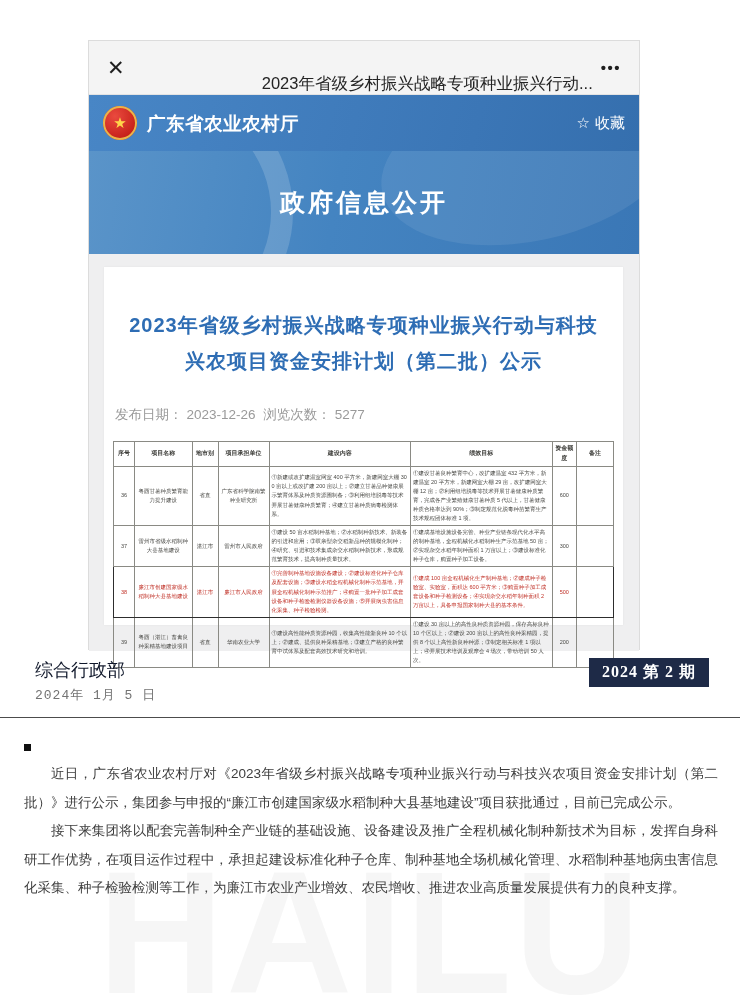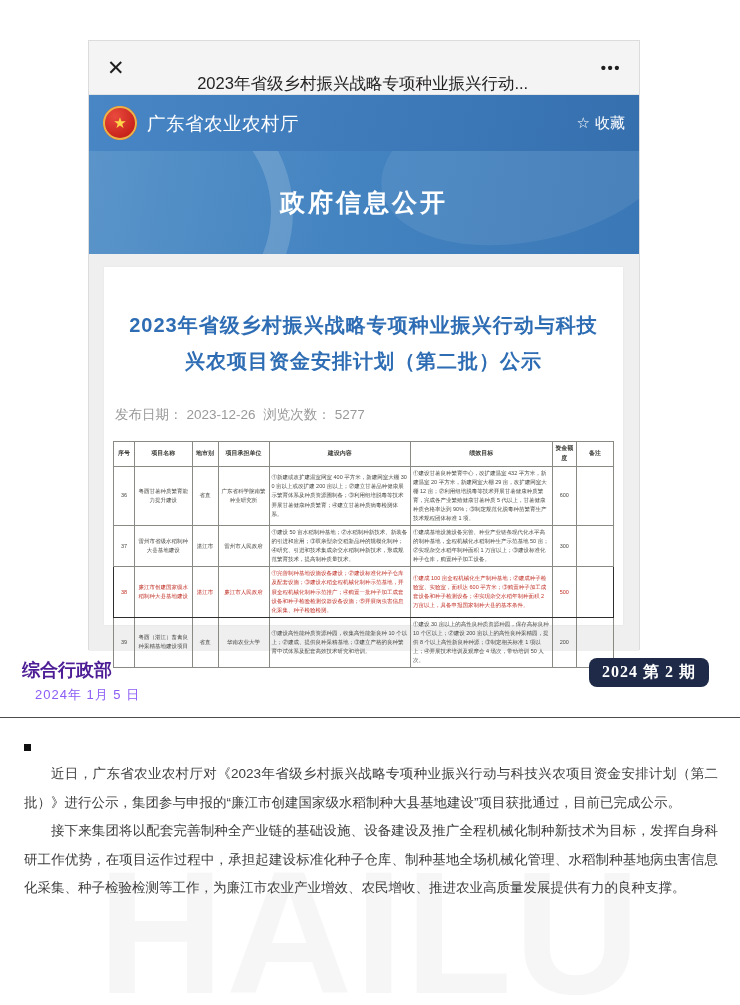--- a/index.html
+++ b/index.html
@@ -16,36 +16,36 @@
   .shot {
     position:absolute; left:88px; top:40px; width:552px; height:610px;
     border:1px solid #dcdcdc; background:#efeff0; z-index:1;
   }
   .topbar {
     height:54px; background:#f4f4f4; display:flex; align-items:center;
     padding:0 18px; border-bottom:1px solid #e3e3e3;
   }
   .close { font-size:21px; color:#1f1f1f; cursor:pointer; }
   .topbar-title {
-    flex:1; text-align:center; font-size:16.5px; color:#242424;
+    flex:1; text-align:right; font-size:16.5px; color:#242424;
     white-space:nowrap; overflow:hidden; padding:0 8px;margin-top:32px;
   }
   .more { font-size:15px; color:#1f1f1f; font-weight:bold; letter-spacing:1.5px; cursor:pointer; }
   .govhead {
     height:56px; background:linear-gradient(105deg,#4886c6 0%,#3b76b6 70%,#356fae 100%);
     display:flex; align-items:center; padding:0 14px;
   }
   .emblem {
     width:34px; height:34px; border-radius:50%; flex:0 0 34px;
     background:radial-gradient(circle at 35% 30%, #ea4a3e 0%, #c6211a 70%);
     display:flex; align-items:center; justify-content:center;
     box-shadow:inset 0 0 0 2px #e9b54a;
   }
   .emb-star { color:#ffd54a; font-size:15px; line-height:1; margin-top:-1px; }
-  .agency { color:#fff; font-weight:normal; font-size:18.5px; margin-left:10px; flex:1; letter-spacing:0.5px; }
+  .agency { color:#fff; font-weight:bold; font-size:18.5px; margin-left:10px; flex:1; letter-spacing:0.5px; }
   .fav { color:#fff; font-size:15px; cursor:pointer; display:flex; align-items:center; gap:5px; }
   .banner {
     height:103px; position:relative; overflow:hidden;
     background:linear-gradient(100deg,#5a94c9 0%,#4484c1 45%,#3a77b6 100%);
     display:flex; align-items:center; justify-content:center;
   }
   .banner::before {
     content:""; position:absolute; left:-60px; bottom:-90px; width:220px; height:220px;
     border-radius:50%; border:22px solid rgba(255,255,255,0.16);
   }
@@ -68,31 +68,31 @@
     vertical-align:middle; line-height:1.65; word-break:break-all;
   }
   .projects th { font-weight:bold; height:24px; font-size:6px; color:#3c3c38; }
   .projects td.left { text-align:left; }
   tr.hl td { color:#c03127; }
   tr.hl td { border-top:1.6px solid #2d2d2d; border-bottom:1.6px solid #2d2d2d; }
   tr.hl td:first-child { border-left:1.6px solid #2d2d2d; }
   tr.hl td:last-child { border-right:1.6px solid #2d2d2d; }
   
   .dept {
-    position:absolute; left:22px; top:658px; z-index:1;
-    font-family:"Liberation Serif", serif; font-weight:bold; font-size:18px; color:#4c1d95;
+    position:absolute; left:35px; top:658px; z-index:1;
+    font-family:"Liberation Serif", serif; font-weight:normal; font-size:18px; color:#0f172a;
   }
   .pub-date {
     position:absolute; left:35px; top:686px; z-index:1;
-    font-family:Liberation Sans, sans-serif; font-size:13px; color:#8b5cf6; letter-spacing:1px;
+    font-family:Liberation Mono, monospace; font-size:13px; color:#737373; letter-spacing:1px;
   }
   .issue-badge {
     position:absolute; right:31px; top:658px; z-index:1;
     background:#1e2a47; color:#fff; font-family:"Liberation Serif", serif;
-    font-weight:bold; font-size:16px; padding:4px 13px; border-radius:8px; letter-spacing:1px;
+    font-weight:bold; font-size:16px; padding:4px 13px; border-radius:0; letter-spacing:1px;
   }
   .divider { position:absolute; left:0; top:717px; width:740px; border-top:1px solid #4c4c4c; z-index:1; }
   
   .article { position:absolute; left:24px; top:736px; width:694px; z-index:1; }
   .article-heading { font-weight:bold; font-size:17px; color:#101010; line-height:24px; }
   .bullet { display:inline-block; width:7px; height:7px; background:#101010; margin-right:9px; vertical-align:2px; }
   .article p {
     font-size:13.5px; color:#3d3d3d; line-height:28.5px; text-align:justify;
     text-indent:2em; 
   }

